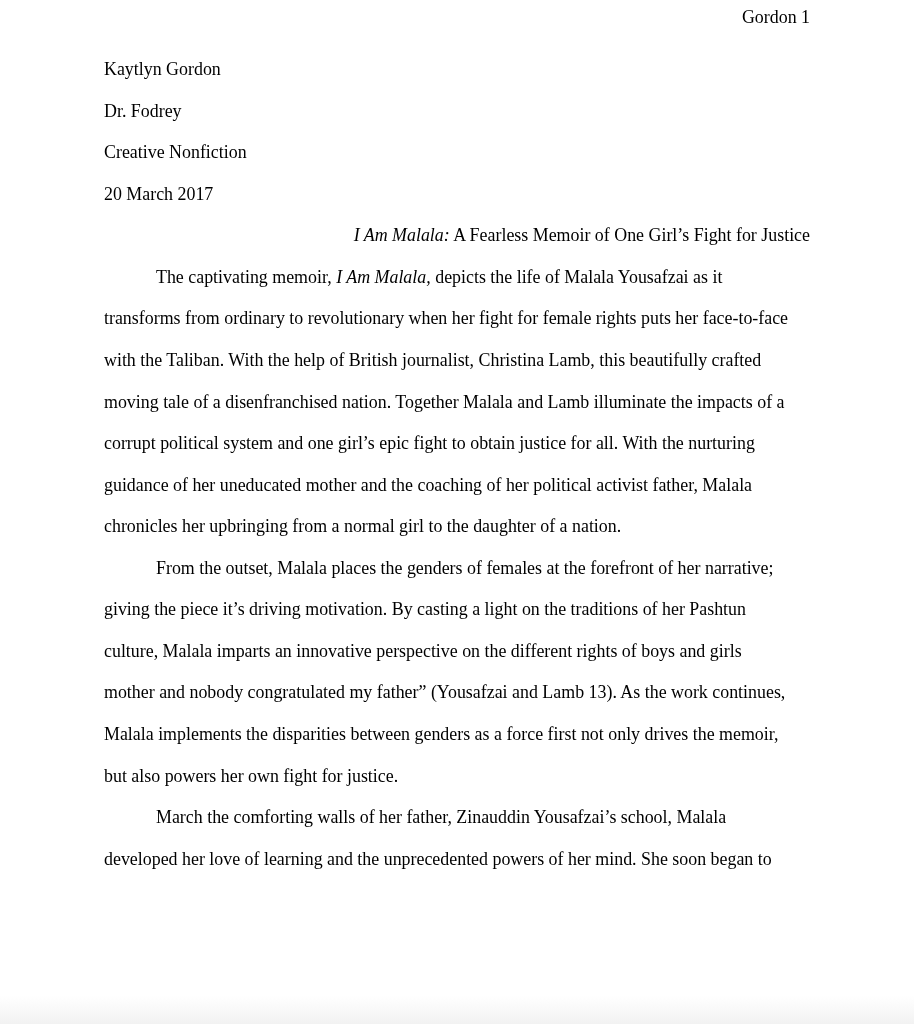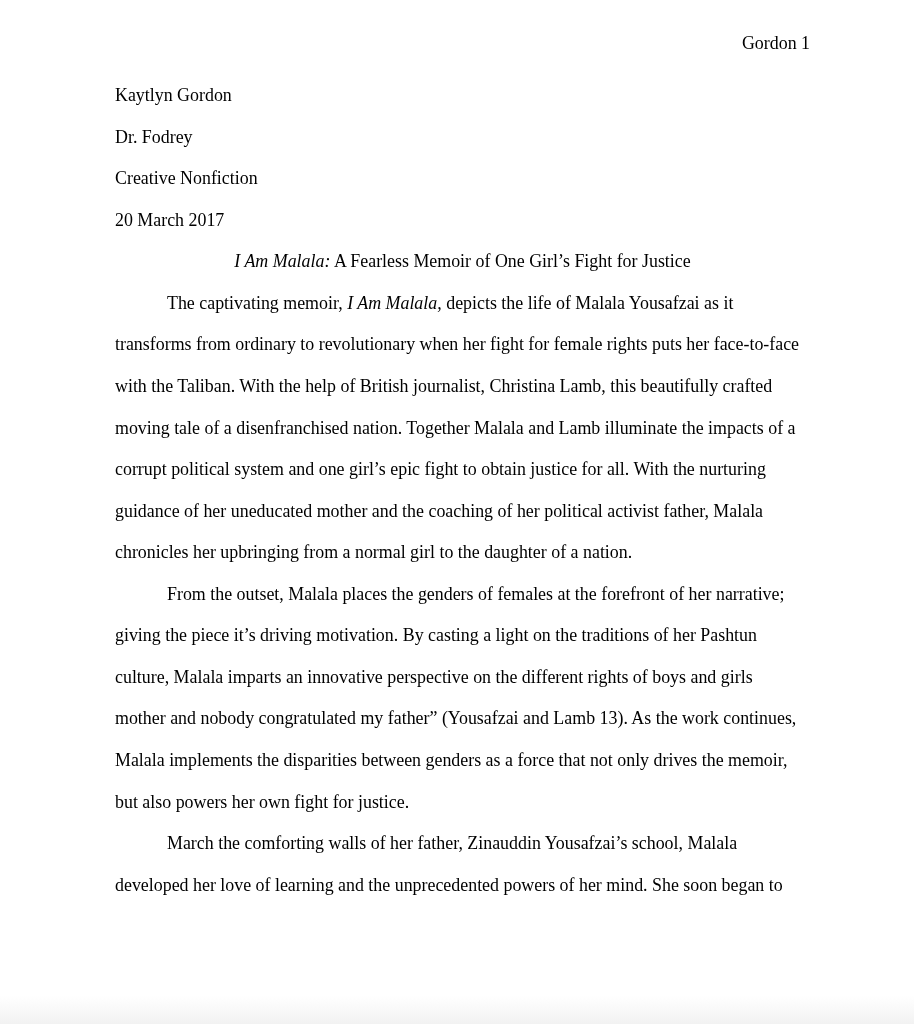--- a/index.html
+++ b/index.html
@@ -8,38 +8,37 @@
     width: 914px;
     height: 1024px;
     background: #ffffff;
     overflow: hidden;
     font-family: "Liberation Serif", "DejaVu Serif", serif;
     font-size: 17.9px;
     color: #000000;
   }
   .content {
     position: absolute;
-    left: 115px;
+    left: 104px;
     right: 104px;
     top: 0;
-    margin-top: 26px;
   }
   .header-line {
     text-align: right;
     height: 30px;
     line-height: 30px;
     margin-top: 2px;
     white-space: nowrap;
   }
   .doc-lines { margin-top: 17px; }
   .line {
     line-height: 41.57px;
     white-space: nowrap;
   }
-  .line.center { text-align: center; }
+  .line.center { text-align: right; }
   .line.indent { text-indent: 52px; }
   em { font-style: italic; font-weight: normal; }
   .bottom-fade {
     position: absolute;
     left: 0; right: 0; bottom: 0;
     height: 28px;
     background: linear-gradient(to bottom, rgba(243,243,243,0), #f2f2f2);
     pointer-events: none;
   }
 </style>
@@ -69,21 +68,21 @@
             <div class="line"><span>moving tale of a disenfranchised nation. Together Malala and Lamb illuminate the impacts of a</span></div>
             <div class="line"><span>corrupt political system and one girl’s epic fight to obtain justice for all. With the nurturing</span></div>
             <div class="line"><span>guidance of her uneducated mother and the coaching of her political activist father, Malala</span></div>
             <div class="line"><span>chronicles her upbringing from a normal girl to the daughter of a nation.</span></div>
           </div>
           <div>
             <div class="line indent"><span>From the outset, Malala places the genders of females at the forefront of her narrative;</span></div>
             <div class="line"><span>giving the piece it’s driving motivation. By casting a light on the traditions of her Pashtun</span></div>
             <div class="line"><span>culture, Malala imparts an innovative perspective on the different rights of boys and girls</span></div>
             <div class="line"><span>mother and nobody congratulated my father” (Yousafzai and Lamb 13). As the work continues,</span></div>
-            <div class="line"><span>Malala implements the disparities between genders as a force that not only drives the memoir,</span></div>
+            <div class="line"><span>Malala implements the disparities between genders as a force first not only drives the memoir,</span></div>
             <div class="line"><span>but also powers her own fight for justice.</span></div>
           </div>
           <div>
             <div class="line indent"><span>March the comforting walls of her father, Zinauddin Yousafzai’s school, Malala</span></div>
             <div class="line"><span>developed her love of learning and the unprecedented powers of her mind. She soon began to</span></div>
           </div>
         </div>
     </div>
 
   </div>

